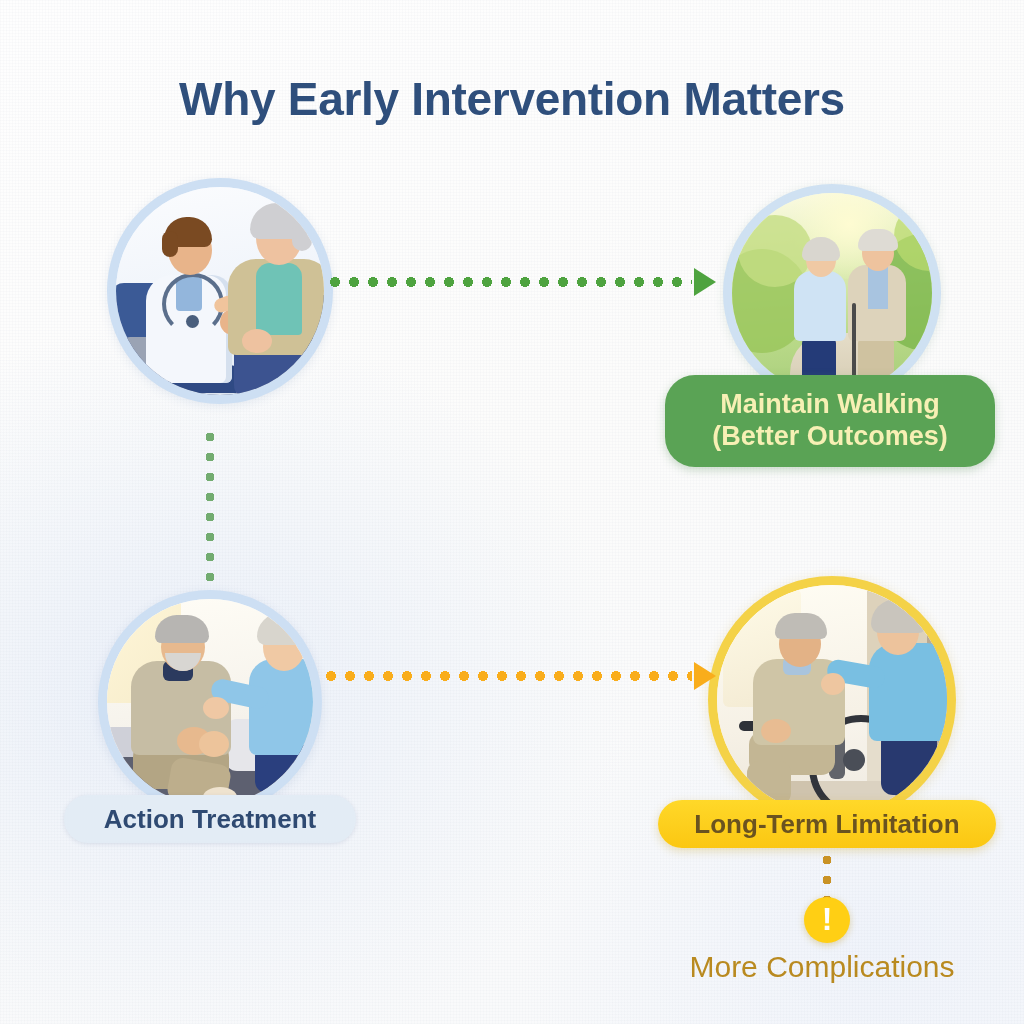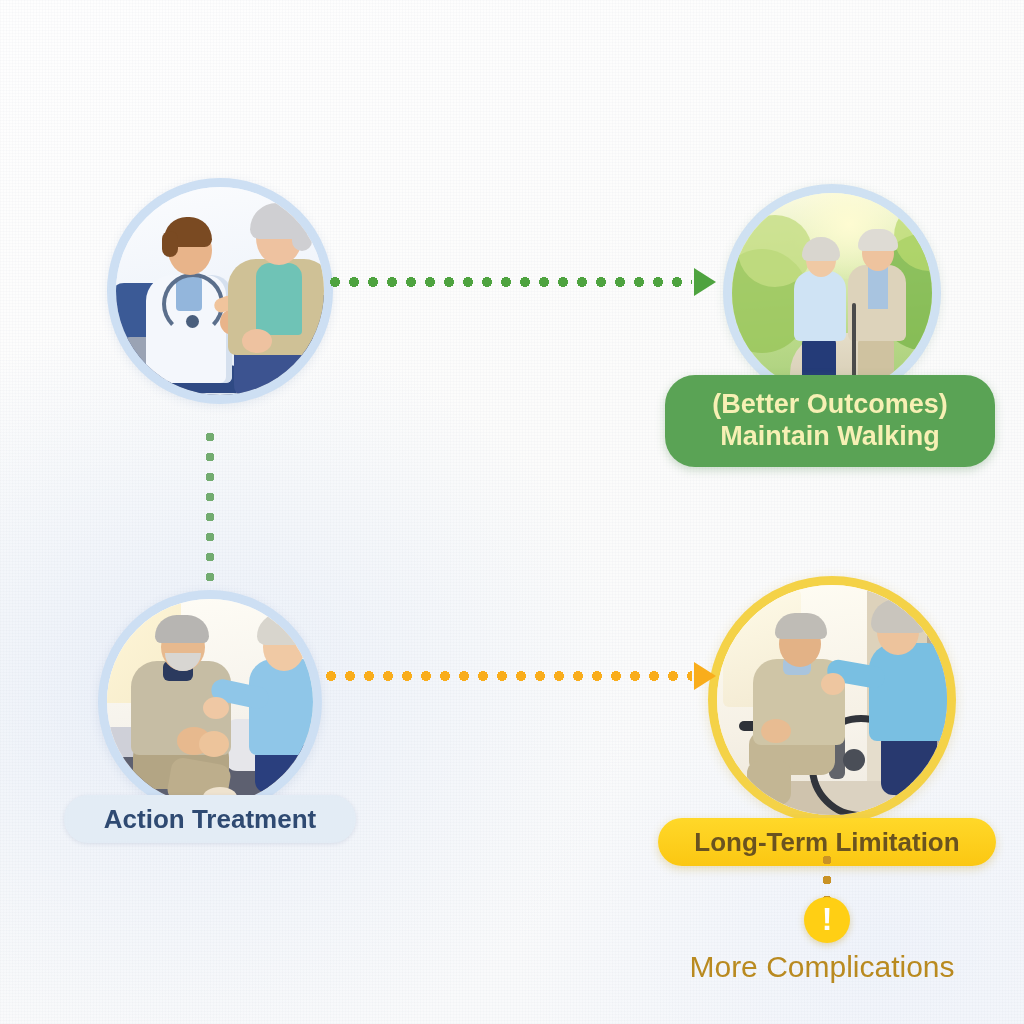--- a/index.html
+++ b/index.html
@@ -131,20 +131,21 @@
   .sh { position: absolute; }
   .rnd { border-radius: 50%; }
 </style>
 </head>
 <body>
 
 <div id="canvas">
 
   <div id="texture"></div>
 
+  <div id="title">Why Early Intervention Matters</div>
 
   <div class="node-circle ring-blue" style="left:107px; top:178px; width:226px; height:226px;">
     <div class="scene" style="background:linear-gradient(170deg,#fbfcfe 0%,#eef3fa 60%,#e3ecf6 100%);">
 
       <div class="sh" style="left:-6px; top:96px; width:66px; height:96px; background:#3b5a96; border-radius:14px 6px 4px 4px;"></div>
       <div class="sh" style="left:6px; top:150px; width:86px; height:60px; background:#9aa3b4; border-radius:8px;"></div>
 
       <div class="sh" style="left:52px; top:178px; width:72px; height:52px; background:#2f4a84; border-radius:10px;"></div>
 
       <div class="sh" style="left:30px; top:88px; width:86px; height:108px; background:#f4f7fc; border-radius:26px 20px 6px 6px; box-shadow:inset -6px 0 0 rgba(200,214,232,0.7);"></div>
@@ -213,22 +214,22 @@
       <div class="sh" style="left:126px; top:36px; width:40px; height:22px; background:#dedbd4; border-radius:20px 20px 6px 6px;"></div>
 
       <div class="sh" style="left:120px; top:110px; width:4px; height:94px; background:#4a4a4a; border-radius:2px;"></div>
 
       <div class="sh rnd" style="left:124px; top:198px; width:20px; height:13px; background:#2c3a58;"></div>
       <div class="sh rnd" style="left:146px; top:196px; width:20px; height:13px; background:#2c3a58;"></div>
     </div>
   </div>
 
   <div class="pill pill-solid-green" style="left:665px; top:375px; width:330px; height:92px;">
+    <span>Maintain Walking</span>
     <span>(Better Outcomes)</span>
-    <span>Maintain Walking</span>
   </div>
 
   <div class="node-circle ring-blue" style="left:98px; top:590px; width:224px; height:224px;">
     <div class="scene" style="background:linear-gradient(170deg,#fffdf6 0%,#f6f3ec 55%,#ebe7e0 100%);">
 
       <div class="sh" style="left:0; top:0; width:74px; height:104px; background:linear-gradient(135deg,#fff6d8,#f6eccb); border-radius:0 0 12px 0;"></div>
 
       <div class="sh" style="left:-10px; top:128px; width:244px; height:70px; background:#cfd0d8; border-radius:14px;"></div>
       <div class="sh" style="left:-10px; top:158px; width:244px; height:44px; background:#5d6070; border-radius:10px;"></div>
       <div class="sh" style="left:118px; top:120px; width:116px; height:52px; background:#e6e6ea; border-radius:12px;"></div>
@@ -300,21 +301,21 @@
       <div class="sh" style="left:152px; top:58px; width:78px; height:98px; background:#79bfe2; border-radius:26px 20px 8px 8px;"></div>
 
       <div class="sh" style="left:110px; top:78px; width:58px; height:22px; background:#79bfe2; border-radius:11px; transform:rotate(10deg);"></div>
       <div class="sh rnd" style="left:104px; top:88px; width:24px; height:22px; background:#eec6a0;"></div>
 
       <div class="sh rnd" style="left:160px; top:24px; width:42px; height:46px; background:#edc39c;"></div>
       <div class="sh" style="left:154px; top:14px; width:56px; height:34px; background:#c9c5bd; border-radius:28px 28px 10px 10px;"></div>
     </div>
   </div>
 
-  <div class="pill pill-solid-gold" style="left:658px; top:800px; width:338px; height:48px;margin-top:18px;">
+  <div class="pill pill-solid-gold" style="left:658px; top:800px; width:338px; height:48px;">
     <span>Long-Term Limitation</span>
   </div>
 
   <div class="connector conn-h" style="left:330px; top:268px; width:386px; height:28px;">
     <div class="dots-h dots-green"></div>
     <div class="arrowhead arrow-green"></div>
   </div>
 
   <div class="connector conn-h" style="left:326px; top:662px; width:390px; height:28px;">
     <div class="dots-h dots-amber"></div>

